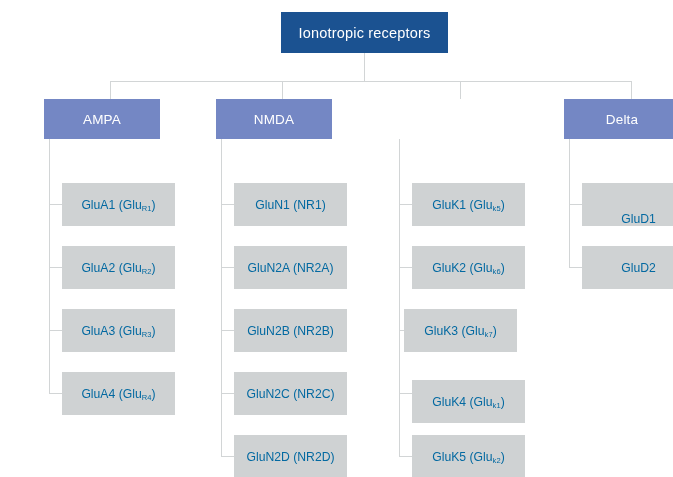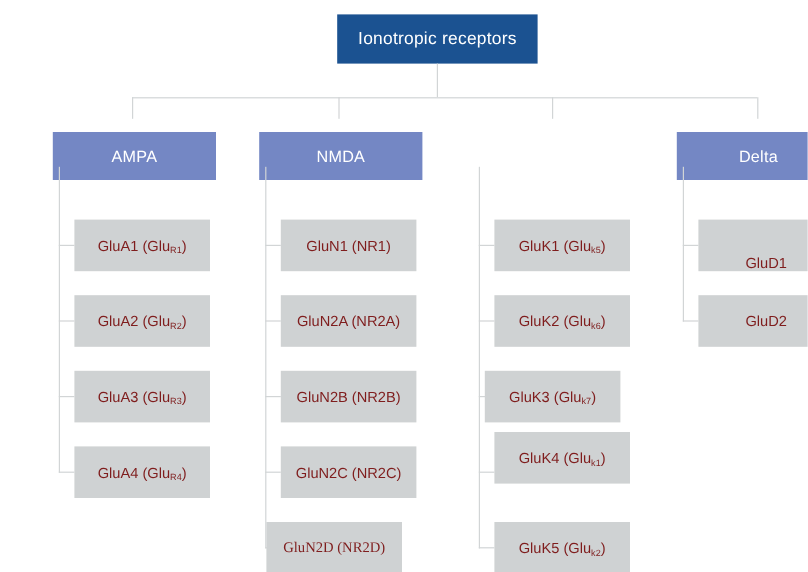--- a/index.html
+++ b/index.html
@@ -40,40 +40,40 @@
     align-items: center;
     justify-content: center;
     font-size: 14.5px;
     letter-spacing: 0.2px;
     white-space: nowrap;
   }
 
   
   .cat-box {
     position: absolute;
-    top: 110px;
-    width: 136px;
+    top: 99px;
+    width: 116px;
     height: 40px;
     background: #7487c4;
     color: #ffffff;
     display: flex;
     align-items: center;
     justify-content: center;
     font-size: 13.5px;
     letter-spacing: 0.2px;
     white-space: nowrap;
   }
 
   
   .leaf-box {
     position: absolute;
     width: 113px;
     height: 43px;
     background: #cfd2d3;
-    color: #7f1d1d;
+    color: #0369a1;
     display: flex;
     align-items: center;
     justify-content: center;
     font-size: 12.2px;
     white-space: nowrap;
   }
   .leaf-box .lbl { display: inline-block; }
   .leaf-box sub {
     font-size: 0.62em;
     vertical-align: baseline;
@@ -164,21 +164,21 @@
       <span>GluN2B</span>
       <span>(NR2B)</span>
     </span>
   </div>
   <div class="leaf-box" style="left:206px; top:372px;align-items:center;">
     <span class="lbl">
       <span>GluN2C</span>
       <span>(NR2C)</span>
     </span>
   </div>
-  <div class="leaf-box" style="left:194px; top:435px;font-family:Liberation Serif, serif;">
+  <div class="leaf-box" style="left:206px; top:435px;">
     <span class="lbl">
       <span>GluN2D</span>
       <span>(NR2D)</span>
     </span>
   </div>
 
   <div class="line v" style="left:371px; top:139px; height:318px;"></div>
   <div class="line h" style="left:371px; top:204px; width:13px;"></div>
   <div class="line h" style="left:371px; top:267px; width:13px;"></div>
   <div class="line h" style="left:371px; top:330px; width:13px;"></div>
@@ -196,21 +196,21 @@
       <span>GluK2</span>
       <span>(Glu</span><sub>k6</sub><span>)</span>
     </span>
   </div>
   <div class="leaf-box" style="left:376px; top:309px;text-align:right;">
     <span class="lbl">
       <span>GluK3</span>
       <span>(Glu</span><sub>k7</sub><span>)</span>
     </span>
   </div>
-  <div class="leaf-box" style="left:384px; top:360px;">
+  <div class="leaf-box" style="left:384px; top:380px;">
     <span class="lbl">
       <span>GluK4</span>
       <span>(Glu</span><sub>k1</sub><span>)</span>
     </span>
   </div>
   <div class="leaf-box" style="left:384px; top:435px;">
     <span class="lbl">
       <span>GluK5</span>
       <span>(Glu</span><sub>k2</sub><span>)</span>
     </span>

